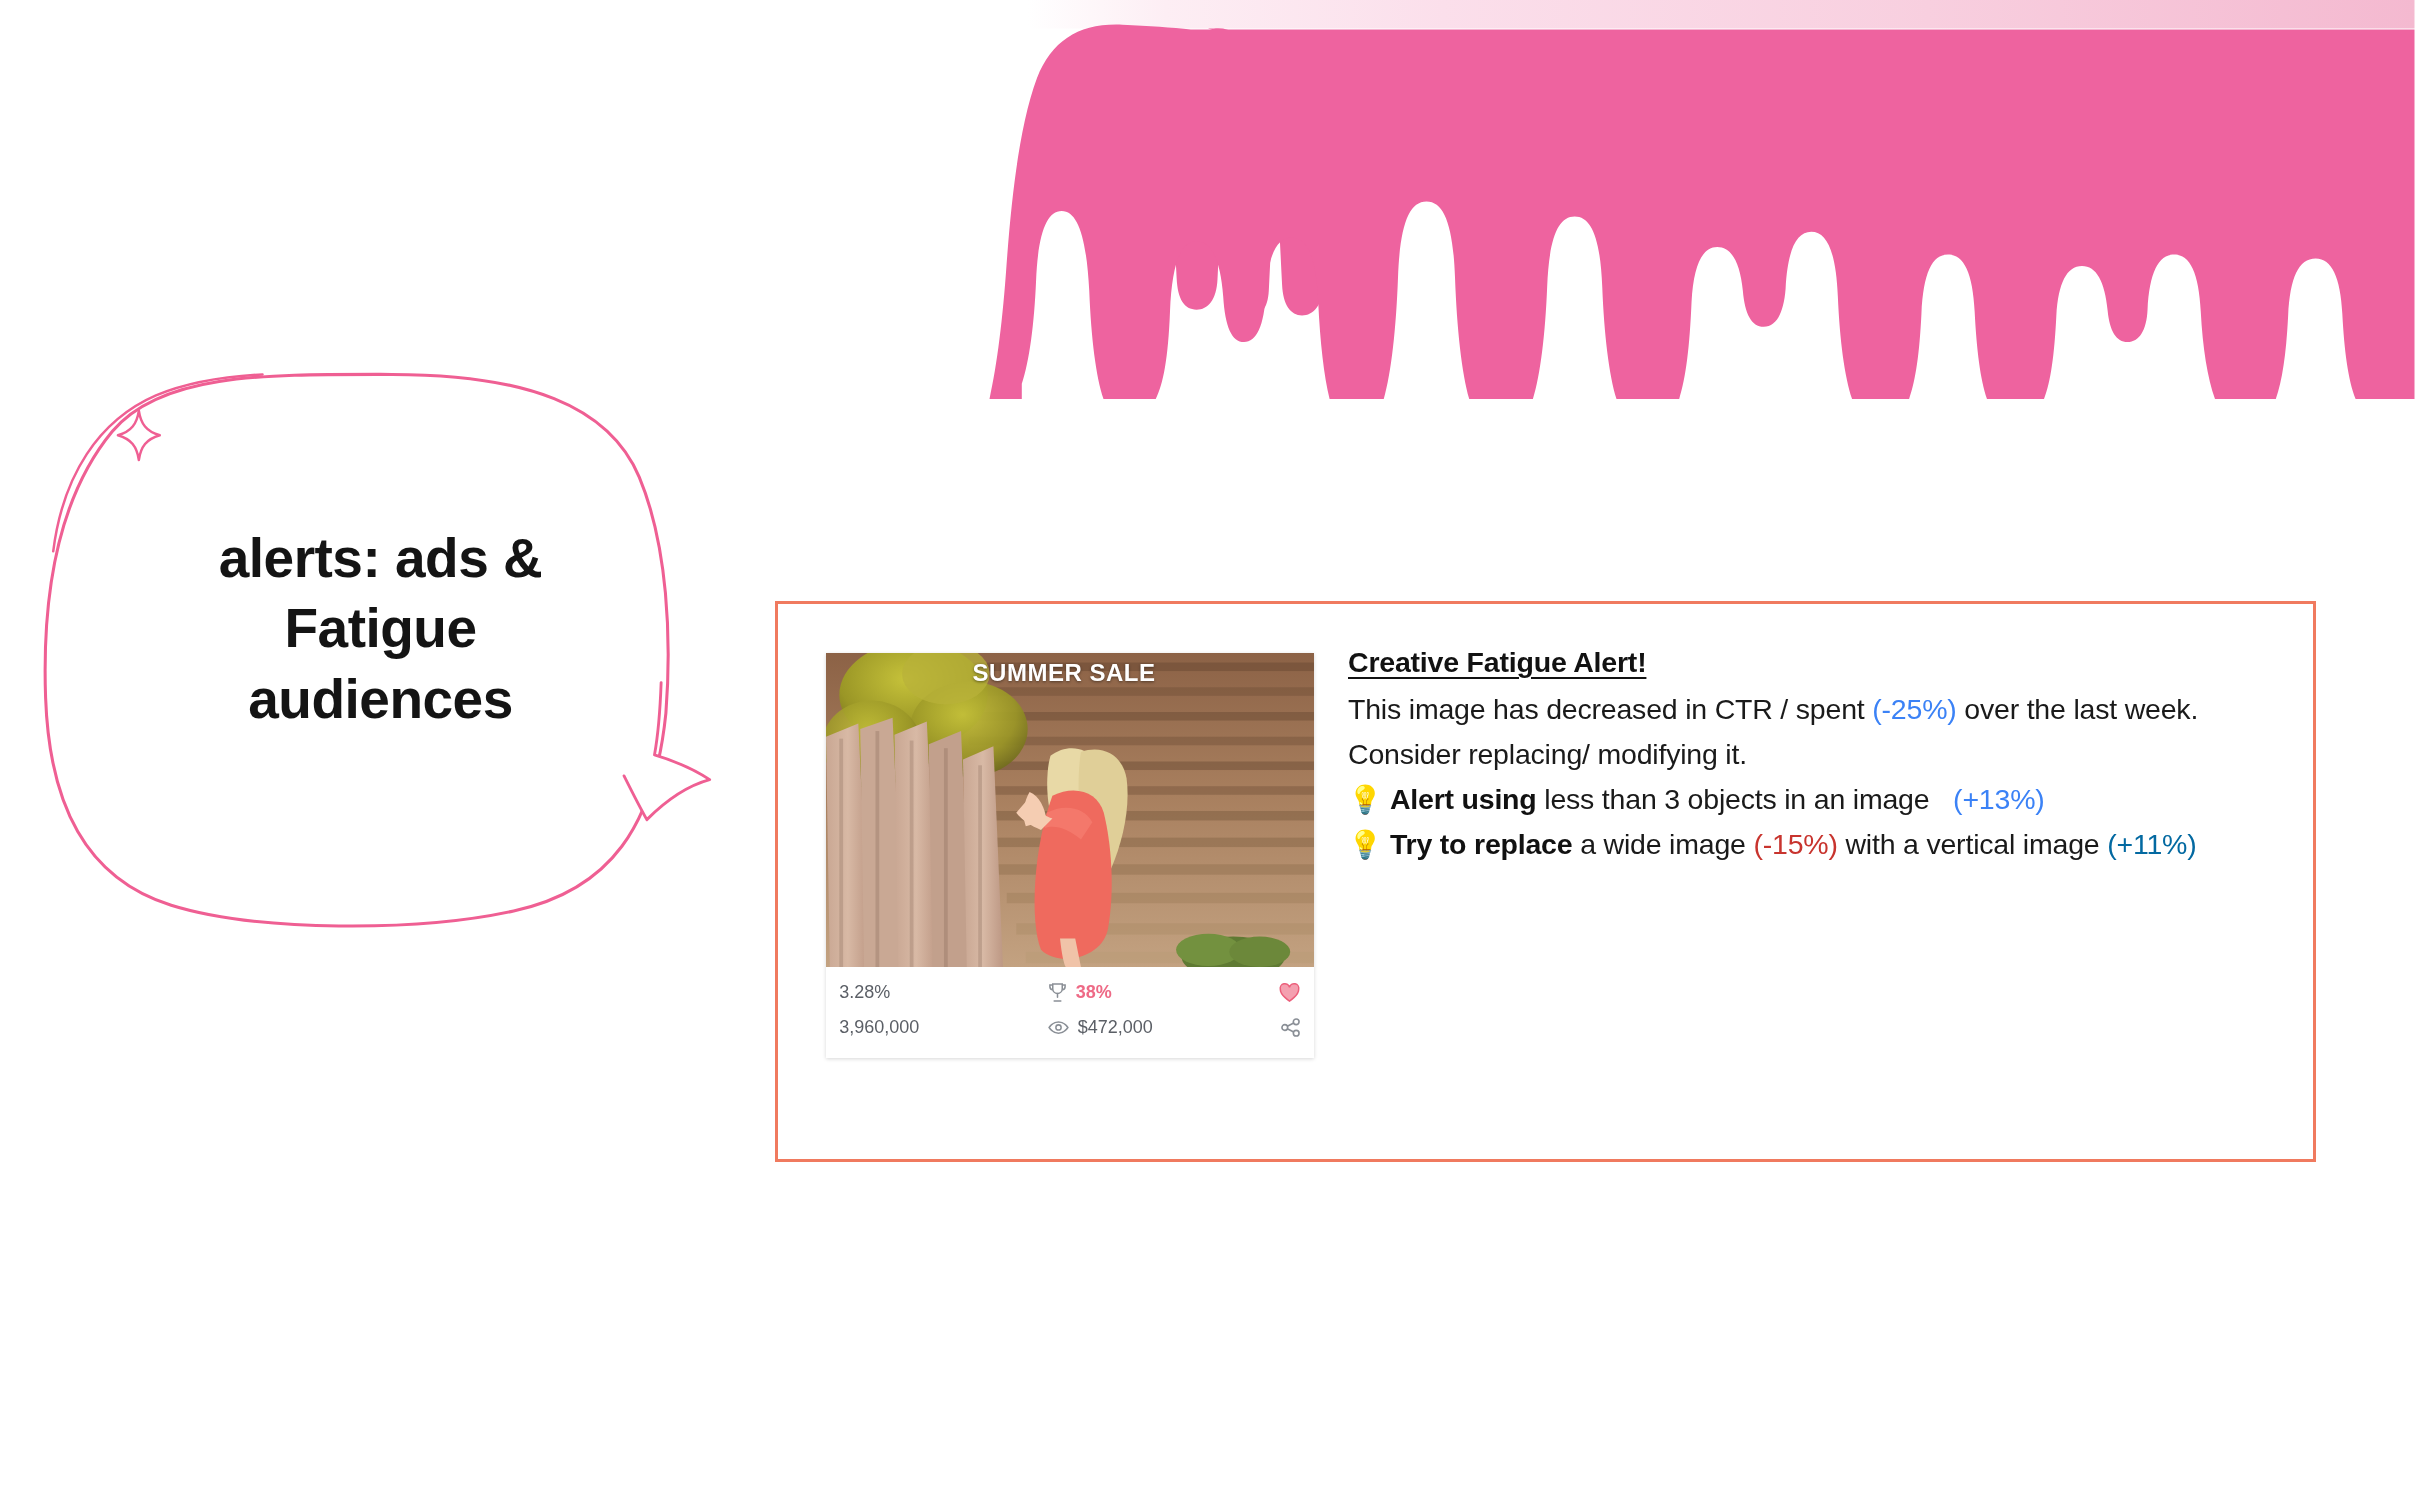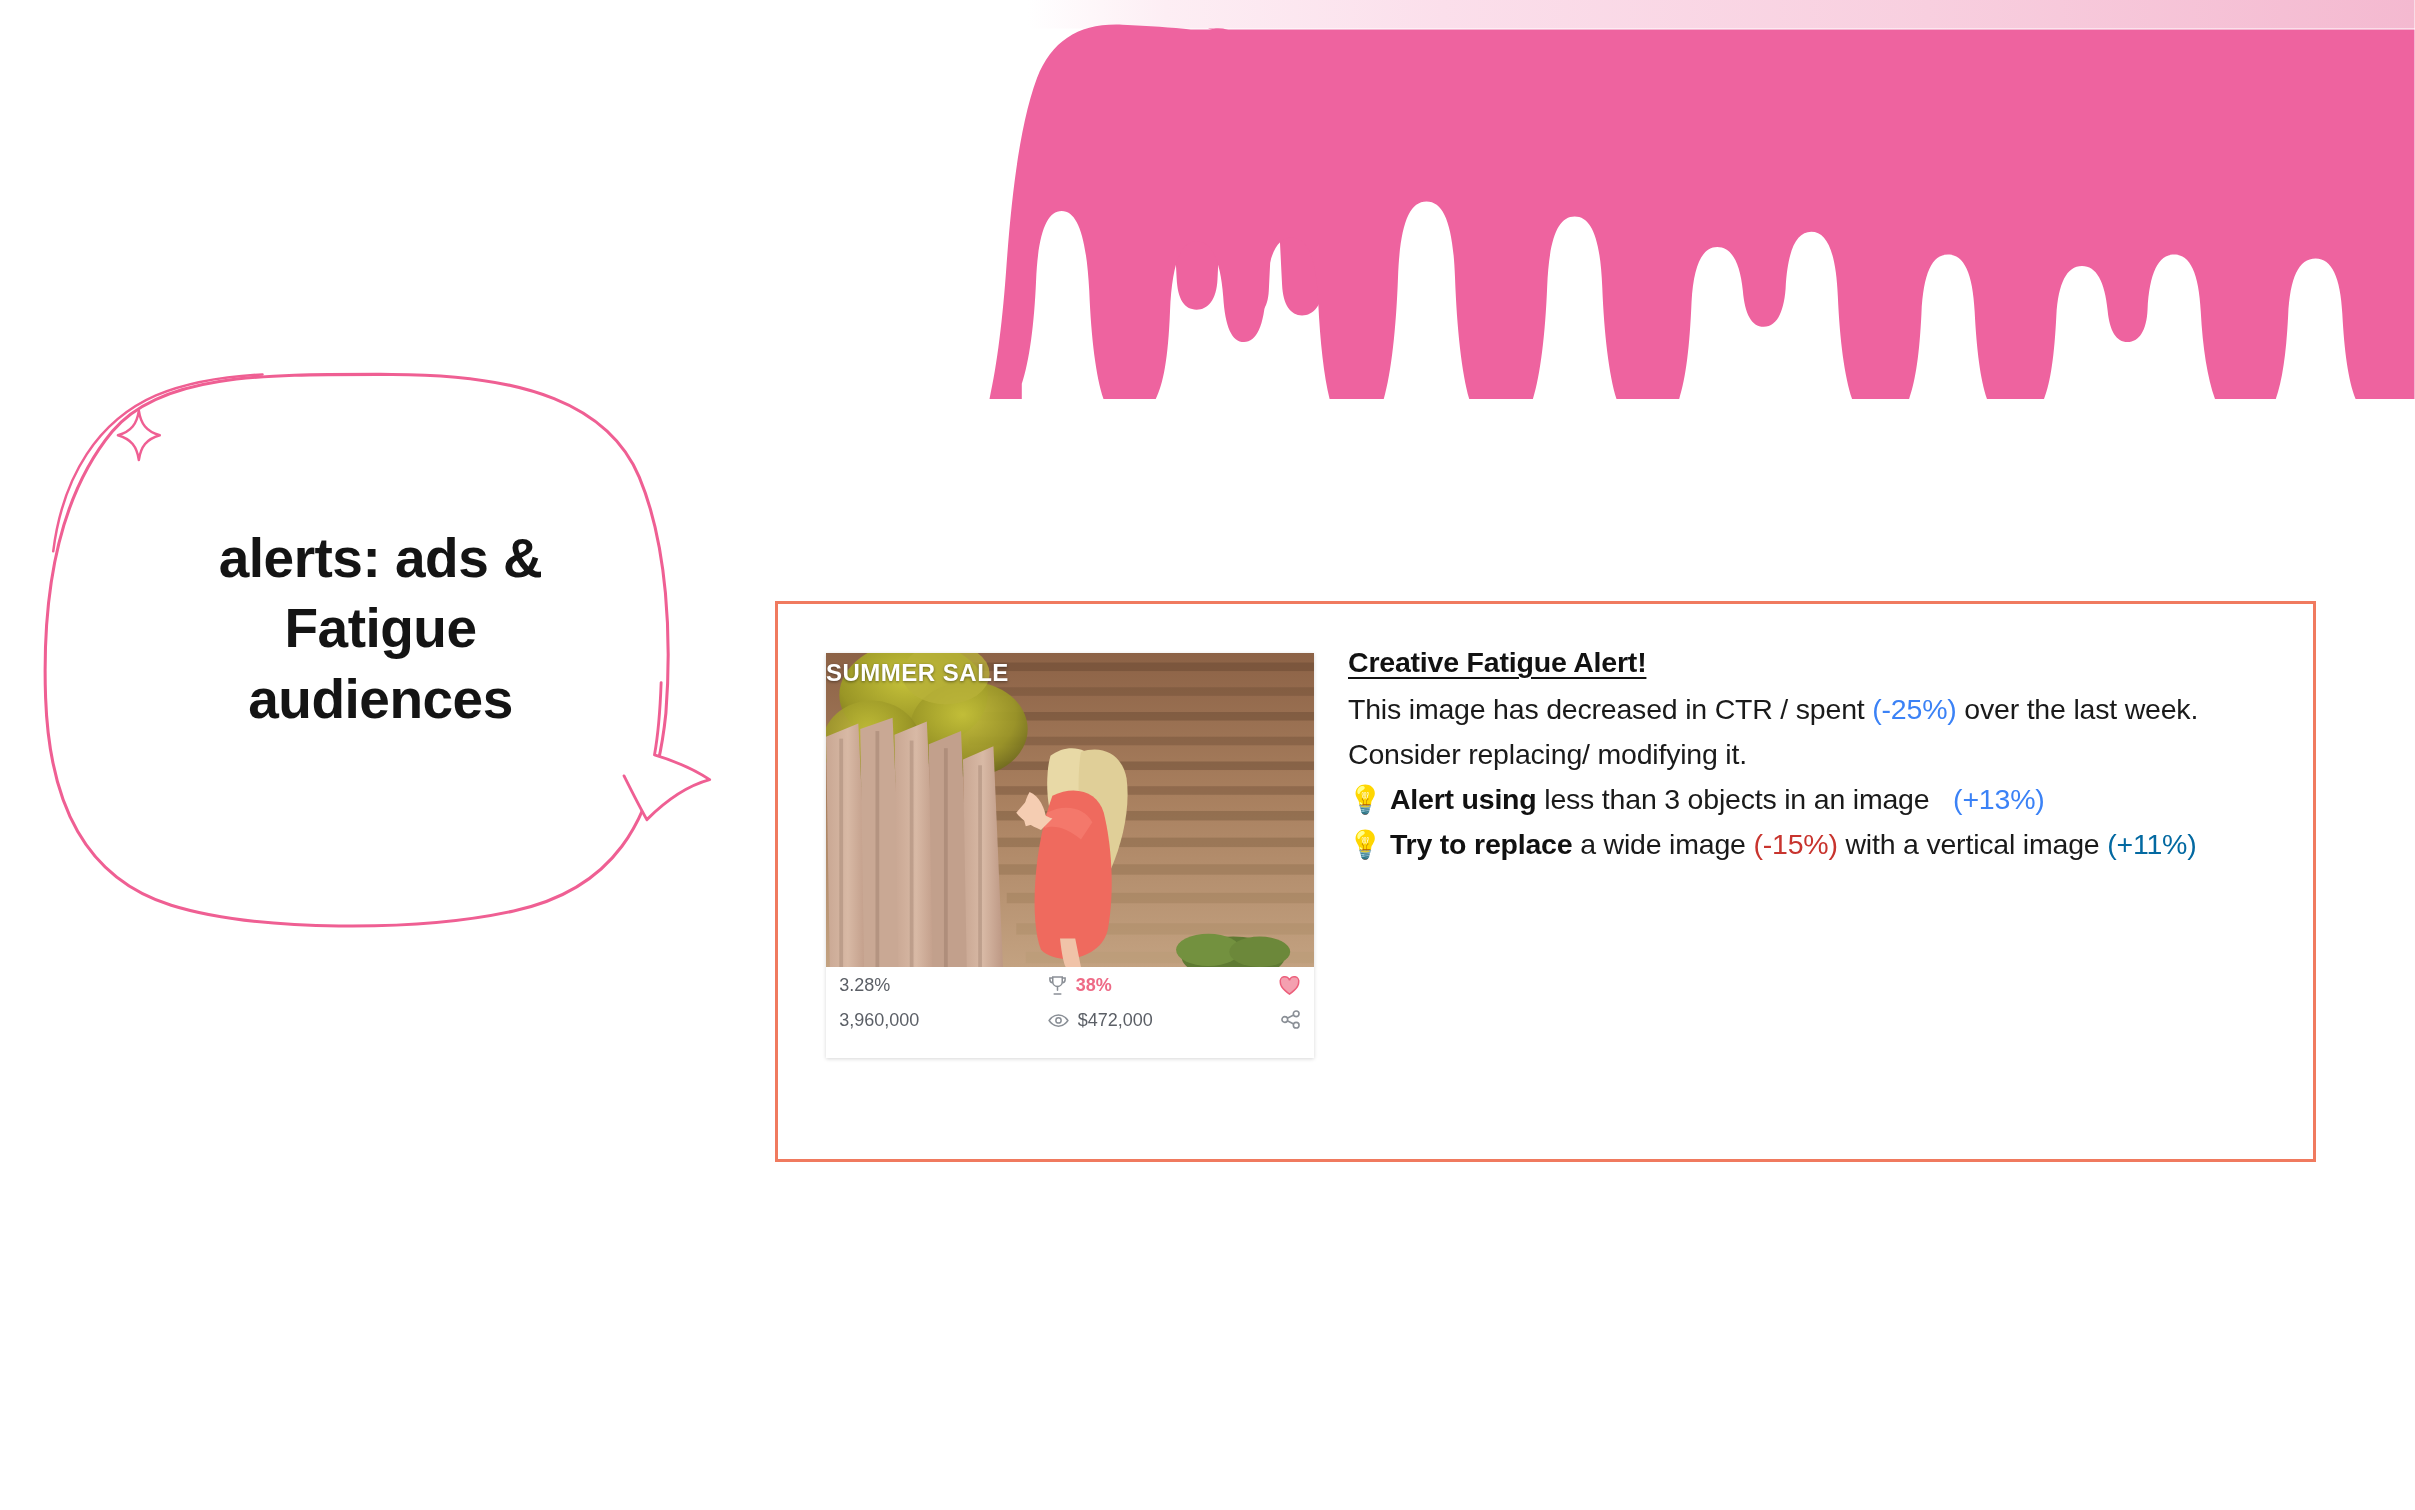--- a/index.html
+++ b/index.html
@@ -95,35 +95,35 @@
   }
   #ad-creative-art {
     position: absolute;
     inset: 0;
   }
   #ad-creative-caption {
     position: absolute;
     left: 0;
     right: 12px;
     top: 5.7px;
-    text-align: left;
+    text-align: center;
     font-family: "Liberation Sans", sans-serif;
     font-weight: 700;
     font-size: 24px;
     letter-spacing: 0.5px;
     color: #ffffff;
     text-shadow: 0 1px 2.9px rgba(0,0,0,0.45);
   }
   #ad-metrics {
     padding: 7.6px 13.3px 13.3px 13.3px;
     background: #ffffff;
   }
   .metric-row {
     display: flex;
-    align-items: flex-start;
+    align-items: center;
     height: 35px;
     gap: 40px;
   }
   .metric-cell {
     display: flex;
     align-items: center;
     gap: 8.6px;
   }
   .metric-cell.col1 { width: 204px; }
   .metric-cell.col2 { width: 204px; }

